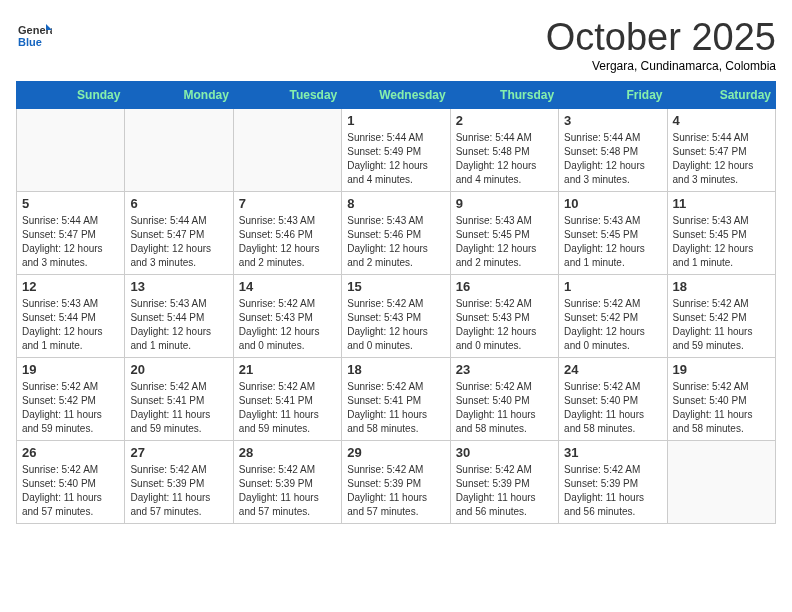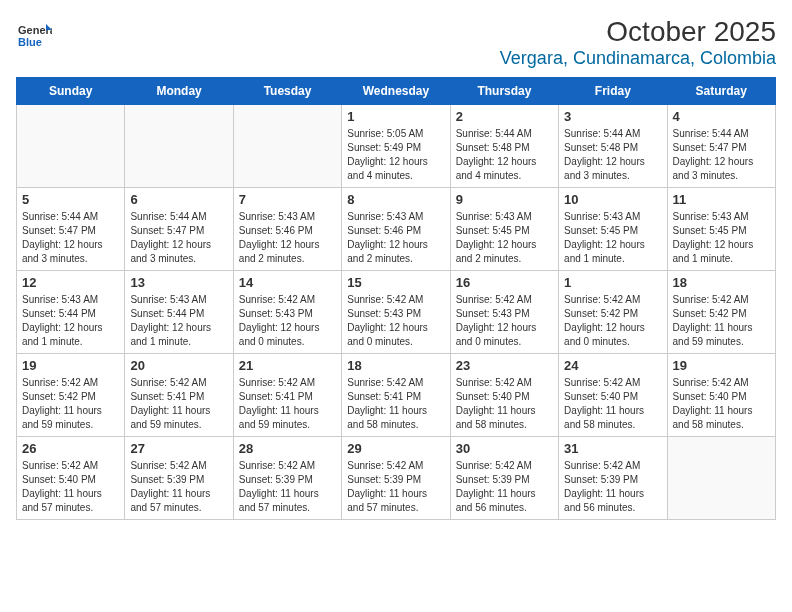--- a/index.html
+++ b/index.html
@@ -22,40 +22,40 @@
       gap: 4px;
     }
     .logo-icon {
       width: 36px;
       height: 36px;
     }
     .title-area {
       text-align: right;
     }
     .month-title {
-      font-size: 28px;
+      font-size: 38px;
       font-weight: normal;
       color: #333;
     }
     .subtitle {
-      font-size: 18px;
-      color: #0369a1;
+      font-size: 12px;
+      color: #000000;
       margin-left: 24px;
     }
     .calendar {
       width: 100%;
       border-collapse: collapse;
       border: 1px solid #ccc;
     }
     .calendar th {
       background: #1565c0;
-      color: #ffffff;
+      color: #86efac;
       font-size: 12px;
       padding: 6px 4px;
-      text-align: center;
+      text-align: right;
       border: 1px solid #1565c0;
     }
     .calendar td {
       vertical-align: top;
       border: 1px solid #ccc;
       padding: 4px 5px;
       width: 108px;
       min-height: 80px;
       font-size: 10px;
       color: #333;
@@ -105,21 +105,21 @@
         <th>Saturday</th>
       </tr>
   </thead>
   <tbody id="calendar-body">
   <tr>
         <td class="empty"></td>
         <td class="empty"></td>
         <td class="empty"></td>
         <td>
           <div class="day-number">1</div>
-          <div class="day-info">Sunrise: 5:05 AM
+          <div class="day-info">Sunrise: 5:44 AM
 Sunset: 5:49 PM
 Daylight: 12 hours
 and 4 minutes.</div>
         </td>
         <td>
           <div class="day-number">2</div>
           <div class="day-info">Sunrise: 5:44 AM
 Sunset: 5:48 PM
 Daylight: 12 hours
 and 4 minutes.</div>

